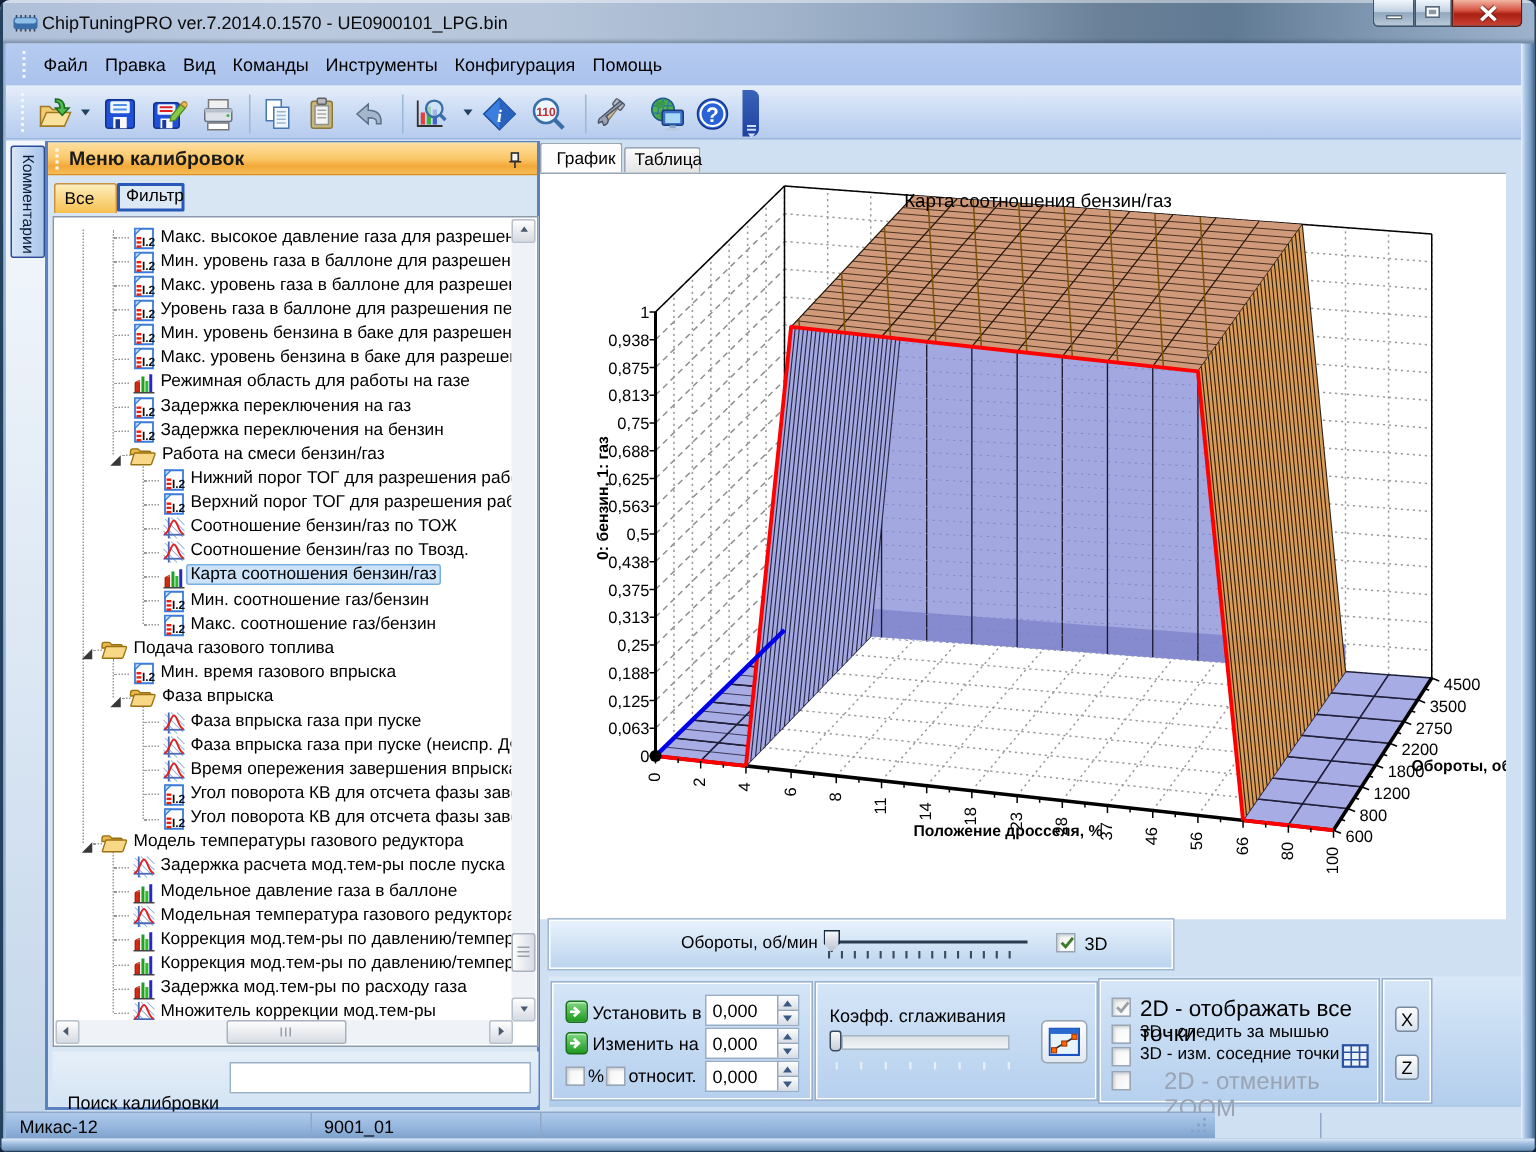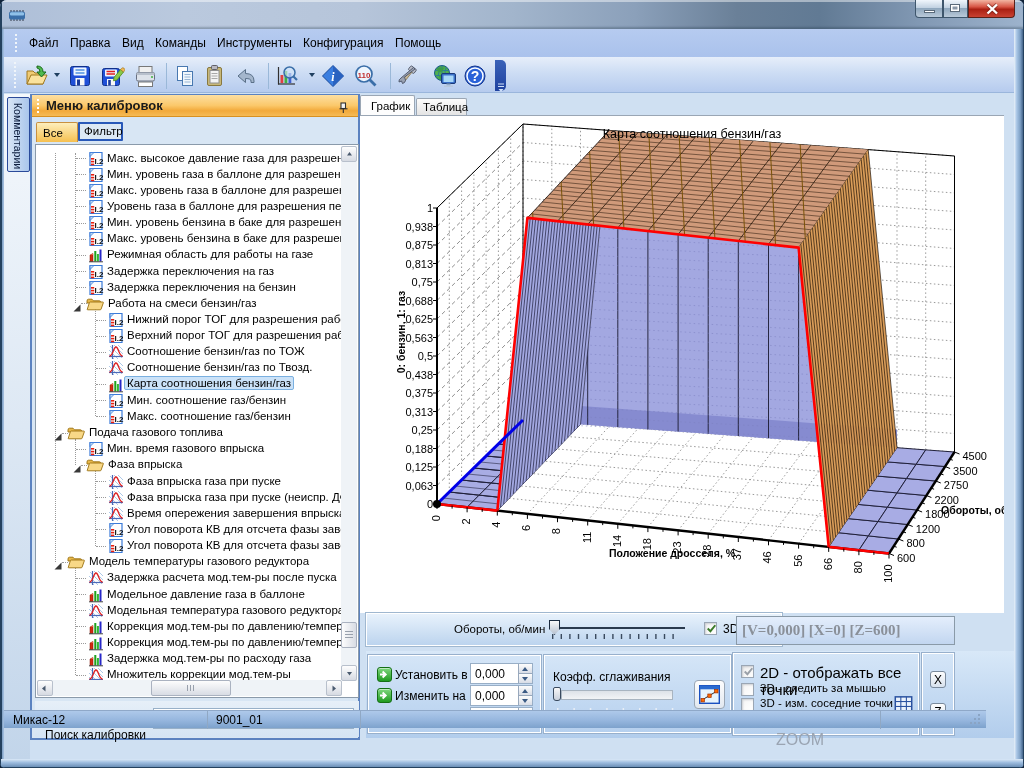--- a/index.html
+++ b/index.html
@@ -12,20 +12,21 @@
         <g stroke="#303848" stroke-width="1">
           <line x1="3" y1="2" x2="3" y2="13"></line>
           <line x1="6" y1="2" x2="6" y2="13"></line>
           <line x1="9" y1="2" x2="9" y2="13"></line>
           <line x1="12" y1="2" x2="12" y2="13"></line>
           <line x1="15" y1="2" x2="15" y2="13"></line>
         </g>
         <rect x="1" y="3.5" width="16" height="8" rx="2" fill="#3a6ea8"></rect>
         <rect x="1.8" y="4.2" width="14.4" height="3.4" rx="1.6" fill="#8fc0e8"></rect>
       </svg></div>
+<div class="abs" style="left:28px;top:8px;font-size:12px;color:#0a0a0a">ChipTuningPRO ver.7.2014.0.1570 - UE0900101_LPG.bin</div>
 <div style="position:absolute;top:0;left:915px;width:107px;height:20px">
 <div style="position:absolute;left:0;top:0;width:28px;height:18px;background:linear-gradient(180deg,#f0f6fc 0%,#c2d2e2 45%,#90a8be 50%,#b9c9d9 100%);border:1px solid #3e566c;border-top:none;border-radius:0 0 0 4px">
         <span style="position:absolute;left:8px;top:10px;width:11px;height:3px;background:#fff;border:1px solid #5a6a7a"></span>
       </div>
 <div style="position:absolute;left:28px;top:0;width:25px;height:18px;background:linear-gradient(180deg,#f0f6fc 0%,#c2d2e2 45%,#90a8be 50%,#b9c9d9 100%);border:1px solid #3e566c;border-top:none">
         <span style="position:absolute;left:6px;top:3.5px;width:10px;height:8px;border:1.5px solid #5a6a7a;background:#fff;box-shadow:inset 0 0 0 1.5px #fff,inset 0 0 0 3px #8a98a8"></span>
       </div>
 <div style="position:absolute;left:53px;top:0;width:47px;height:18px;background:linear-gradient(180deg,#f2b5a2 0%,#d75545 40%,#aa2013 55%,#c94232 100%);border:1px solid #5a2018;border-top:none;border-radius:0 0 4px 0">
 <svg width="47" height="18" viewBox="0 0 47 18" style="position:absolute;top:0;left:0">
           <path d="M18.5,4.5 L28,13.5 M28,4.5 L18.5,13.5" stroke="#5a1a10" stroke-width="4" opacity="0.5"></path>
@@ -989,23 +990,20 @@
         <rect x="111.8" y="1" width="1.4" height="5" fill="#3a4a5e"></rect>
         <rect x="120.4" y="1" width="1.4" height="5" fill="#3a4a5e"></rect>
       </svg>
   <span style="position:absolute;top:8px;left:337px;width:13px;height:13px;background:linear-gradient(135deg,#f4f4f4,#ffffff);border:1px solid #9aa6b4;box-shadow:inset 1px 1px 2px rgba(120,130,140,.35)">
         <svg width="13" height="13" viewBox="0 0 12 12" style="position:absolute;top:-1px;left:0">
           <path d="M2.5,6 L5,8.5 L9.5,3" stroke="#3a7a28" stroke-width="1.8" fill="none"></path>
         </svg>
       </span>
   <span style="position:absolute;left:356px;top:8px;font-size:12px">3D</span>
 </div>
-<div class="abs" style="left:736px;top:616px;width:219px;height:29px;background:linear-gradient(180deg,#e4eefc,#c2d6f0);border:1px solid #8a9aa8">
-  <span style="position:absolute;left:5px;top:5px;font-family:'Liberation Serif',serif;font-size:15px;font-weight:bold;color:#8a9099">[V=0,000] [X=0] [Z=600]</span>
-</div>
 
 <div class="abs" style="left:366px;top:651px;width:648px;height:87px;background:linear-gradient(180deg,#d8e8f8,#b2cdec)"></div>
 <div class="abs" style="left:368px;top:655px;width:173px;height:78px;background:linear-gradient(180deg,#d4e5f7,#b6d0ee);border:1px solid #fff;outline:1px solid #98b0cc">
   <div style="position:absolute;top:11px;left:8px;width:15px;height:15px;border-radius:3px;background:linear-gradient(180deg,#7fd87f,#1f9a1f);border:1px solid #157015;box-shadow:inset 0 1px 0 rgba(255,255,255,.5)">
         <svg width="13" height="13" viewBox="0 0 13 13" style="position:absolute;top:0;left:0">
           <path d="M2,6.5 L7,6.5 M4.6,3.5 L7.8,6.5 L4.6,9.5" stroke="#fff" stroke-width="1.8" fill="none"></path>
         </svg>
       </div>
   <span style="position:absolute;left:26px;top:12px;font-size:12px">Установить в</span>
   <div style="position:absolute;top:7px;left:101px;width:63px;height:21px;background:#fff;border:1px solid #98aec6">
@@ -1085,21 +1083,21 @@
           </g>
         </svg></span>
   <span style="position:absolute;top:60px;left:7px;width:13px;height:13px;background:linear-gradient(135deg,#ececec,#ffffff);border:1px solid #9aa6b4;box-shadow:inset 1px 1px 2px rgba(120,130,140,.35)"></span>
   <span style="position:absolute;left:42px;top:59px;font-size:16px;color:#9aa4b2">2D - отменить ZOOM</span>
 </div>
 <div class="abs" style="left:922px;top:653px;width:32px;height:82px;background:linear-gradient(180deg,#d4e5f7,#b6d0ee);border:1px solid #fff;outline:1px solid #98b0cc">
   <span style="position:absolute;left:7px;top:17px;width:16px;height:17px;background:linear-gradient(180deg,#fdfdfd,#d8e2ee);border:1px solid #7a8a9c;border-radius:3px;text-align:center;font-size:12px;padding-top:1px">X</span>
   <span style="position:absolute;left:7px;top:49px;width:16px;height:17px;background:linear-gradient(180deg,#fdfdfd,#d8e2ee);border:1px solid #7a8a9c;border-radius:3px;text-align:center;font-size:12px;padding-top:1px">Z</span>
 </div>
 
-<div class="abs" style="left:4px;top:710px;width:982px;height:18px;background:linear-gradient(180deg,#aec9ea 0%,#96b6de 55%,#7da2cc 100%);border-top:1px solid #8fa8c8">
+<div class="abs" style="left:4px;top:741px;width:806px;height:18px;background:linear-gradient(180deg,#aec9ea 0%,#96b6de 55%,#7da2cc 100%);border-top:1px solid #8fa8c8">
   <span style="position:absolute;left:9px;top:2px;font-size:12px">Микас-12</span>
   <span style="position:absolute;left:203px;top:0;width:1px;height:18px;background:#90a8c4"></span>
   <span style="position:absolute;left:212px;top:2px;font-size:12px">9001_01</span>
   <span style="position:absolute;left:356px;top:0;width:1px;height:18px;background:#90a8c4"></span>
   <span style="position:absolute;left:876px;top:0;width:1px;height:18px;background:#90a8c4"></span>
   <svg width="12" height="12" viewBox="0 0 12 12" style="position:absolute;right:4px;bottom:2px">
         <g fill="#8aa4c4">
           <rect x="8" y="8" width="2" height="2"></rect>
           <rect x="8" y="4" width="2" height="2"></rect>
           <rect x="4" y="8" width="2" height="2"></rect>

